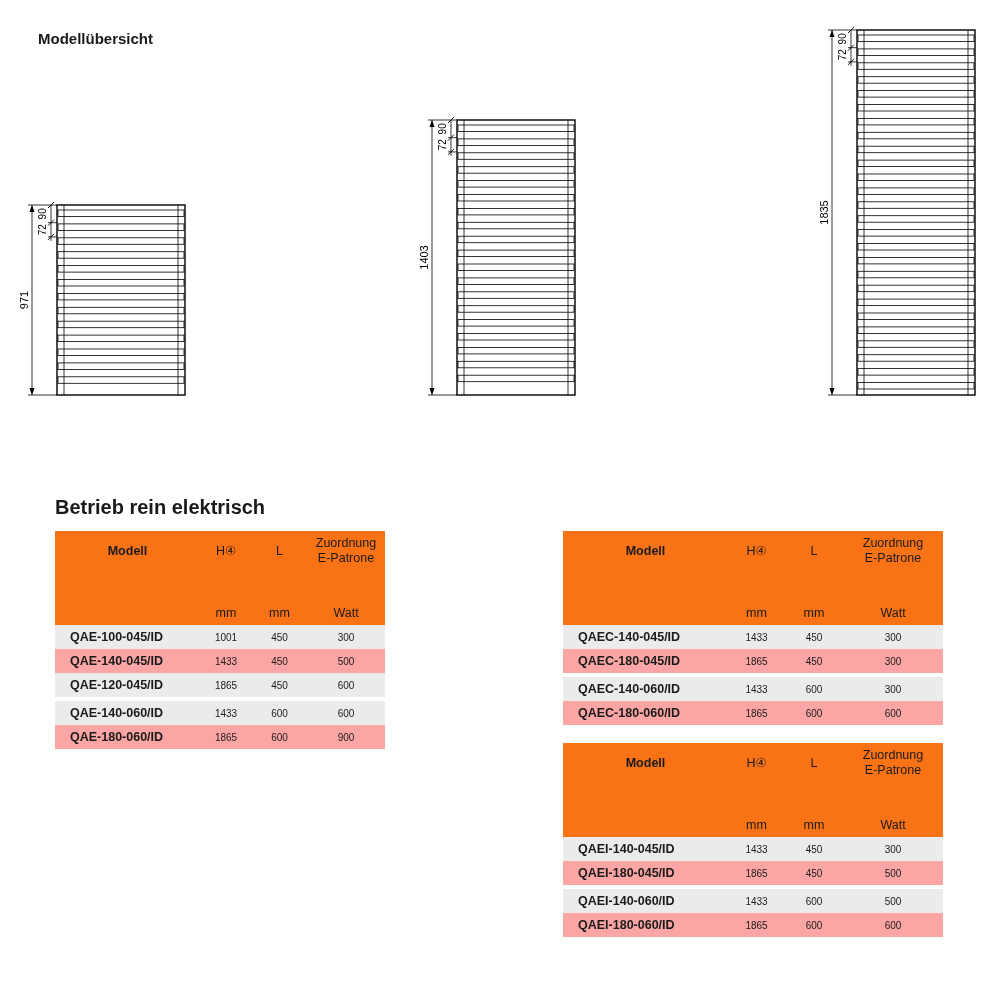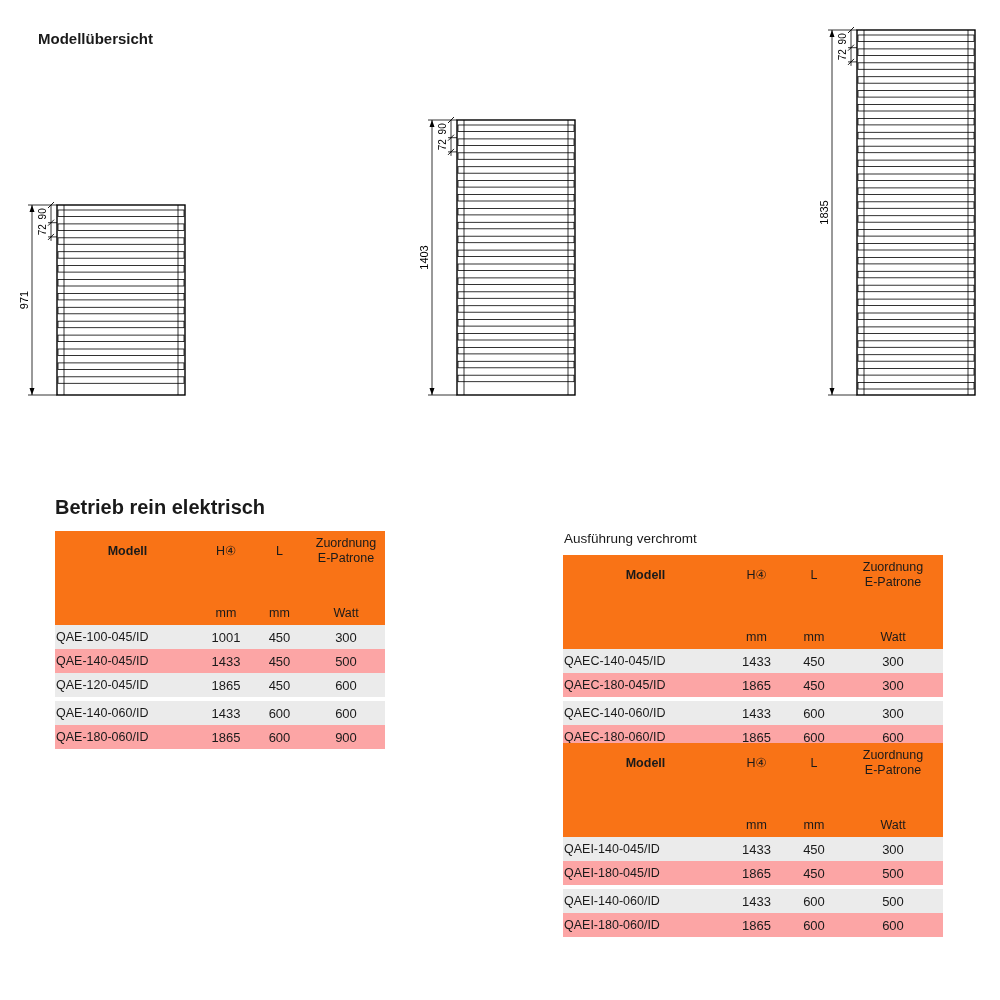--- a/index.html
+++ b/index.html
@@ -19,22 +19,22 @@
   .t-left{--cols:145px 52px 55px 78px;width:330px;}
   .t-right{--cols:165px 57px 58px 100px;width:380px;}
   .thead{display:grid;grid-template-columns:var(--cols);background:#f97316;}
   .th{height:40px;display:flex;align-items:center;justify-content:center;text-align:center;font-size:12.5px;line-height:1.2;}
   .th.c-model{font-weight:bold;}
   .th.u{height:22px;align-items:center;padding-bottom:2px;box-sizing:border-box;margin-top:32px;}
   .tgroup.gap{margin-top:4px;}
   .trow{display:grid;grid-template-columns:var(--cols);height:24px;align-items:center;}
   .trow.odd{background:#ebebeb;}
   .trow.even{background:#fca5a5;}
-  .td{text-align:center;font-size:13px;}
-  .td.c-model{text-align:left;padding-left:1px;font-weight:normal;font-size:12.5px;}
+  .td{text-align:center;font-size:10px;}
+  .td.c-model{text-align:left;padding-left:15px;font-weight:bold;font-size:12.5px;}
 </style>
 </head>
 <body>
 
 <h1 class="page-title">Modellübersicht</h1>
 
 <svg class="rad" style="left:20px;top:195px" width="175" height="215">
     <rect class="tube" x="38" y="15.0" width="126" height="6.5"></rect>
     <rect class="tube" x="38" y="28.9" width="126" height="6.5"></rect>
     <rect class="tube" x="38" y="42.8" width="126" height="6.5"></rect>
@@ -193,21 +193,20 @@
       <div class="trow even">
         <div class="td c-model">QAE-180-060/ID</div>
         <div class="td">1865</div>
         <div class="td">600</div>
         <div class="td">900</div>
       </div>
     </div>
   </div>
 
 <div class="table-block t-right" style="left:563px;top:531px">
-  <p class="tbl-title">Ausführung verchromt</p>
 <div class="thead">
       <div class="th c-model">Modell</div>
       <div class="th">H④</div>
       <div class="th">L</div>
       <div class="th">Zuordnung<br>E-Patrone</div>
       <div class="th u"></div>
       <div class="th u">mm</div>
       <div class="th u">mm</div>
       <div class="th u">Watt</div>
     </div>

